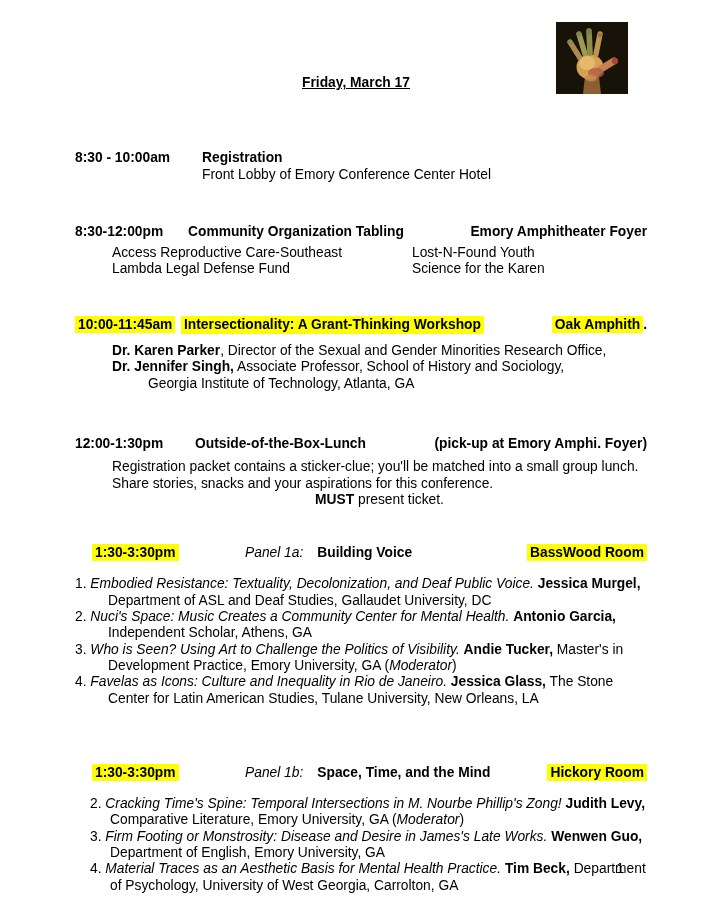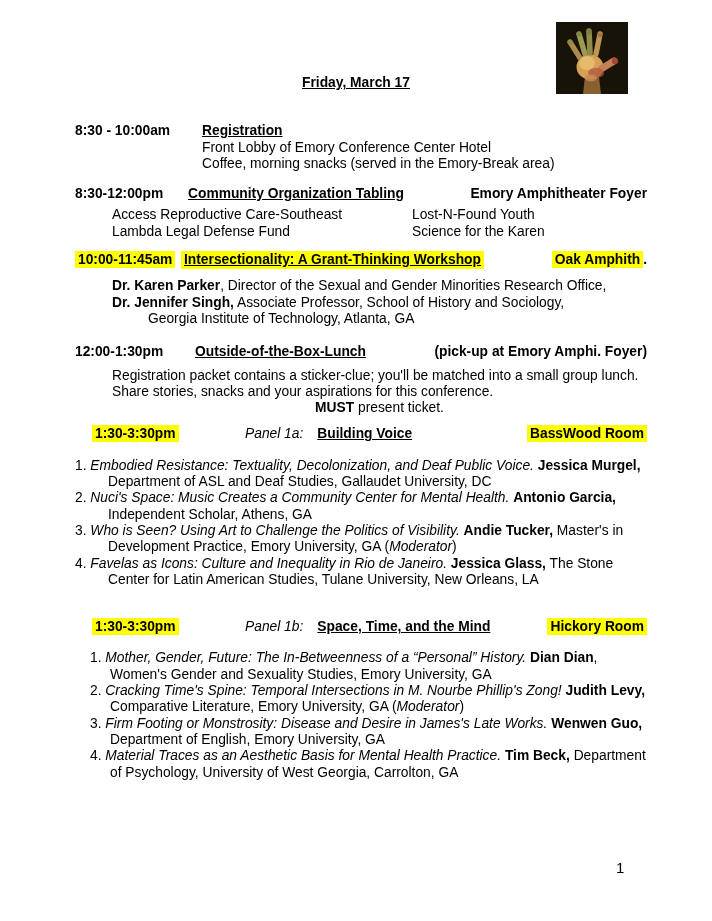--- a/index.html
+++ b/index.html
@@ -12,21 +12,21 @@
   .title-row{text-align:center;margin:0 -65px 0 -75px;}
   .doc-title{font-weight:bold;text-decoration:underline;}
   .row{display:flex;align-items:baseline;}
   .tc{flex:0 0 auto;}
   .tc-reg{width:127px;}
   .tc-com{width:113px;}
   .tc-wk{width:106px;}
   .tc-lu{width:120px;}
   .tc-pn{width:153px;margin-left:17px;}
   .bold{font-weight:bold;}
-  .hu{font-weight:bold;text-decoration:underline;}
+  .hu{font-weight:bold;margin-top:27px;}
   .hl{background:var(--hl,#ffff00);padding:1px 3px;}
   .loc{margin-left:auto;font-weight:bold;white-space:nowrap;}
   .panel-label{font-style:italic;}
   .panel-title{margin-left:14px;}
   .indent1{margin-left:37px;}
   .orgs{display:flex;margin-left:37px;margin-top:5px;}
   .orgs-col-left{width:300px;flex:0 0 auto;}
   .speakers{margin-top:9px;}
   .speaker{margin:0;padding-left:73px;text-indent:-36px;}
   .lunch-wrap{margin:7px 0 0 37px;}
@@ -82,21 +82,20 @@
     <div class="title-row">
       <span class="doc-title">Friday, March 17</span>
     </div>
 
     <div class="sec-registration">
       <div class="row">
         <span class="tc tc-reg bold">8:30 - 10:00am</span>
         <span class="hu">Registration</span>
       </div>
       <div class="indent1" style="margin-left:127px;">Front Lobby of Emory Conference Center Hotel</div>
-      <div class="indent1" style="margin-left:127px;">Coffee, morning snacks (served in the Emory-Break area)</div>
     </div>
 
     <div class="sec-tabling">
       <div class="row">
         <span class="tc tc-com bold">8:30-12:00pm</span>
         <span class="hu">Community Organization Tabling</span>
         <span class="loc">Emory Amphitheater Foyer</span>
       </div>
       <div class="orgs">
         <div class="orgs-col-left">
@@ -150,21 +149,20 @@
     </div>
 
     <div class="sec-panel1b">
       <div class="row">
         <span class="tc tc-pn"><span class="hl bold">1:30-3:30pm</span></span>
         <span class="panel-label">Panel 1b:</span>
         <span class="hu panel-title">Space, Time, and the Mind</span>
         <span class="loc"><span class="hl">Hickory Room</span></span>
       </div>
       <div class="items">
-        <p class="item item-b"><span>1.</span> <i>Mother, Gender, Future: The In-Betweenness of a “Personal” History.</i> <span class="bold">Dian Dian</span><span>, Women's Gender and Sexuality Studies, Emory University, GA</span><i></i><span></span></p>
         <p class="item item-b"><span>2.</span> <i>Cracking Time's Spine: Temporal Intersections in M. Nourbe Phillip's Zong!</i> <span class="bold">Judith Levy,</span><span> Comparative Literature, Emory University, GA (</span><i>Moderator</i><span>)</span></p>
         <p class="item item-b"><span>3.</span> <i>Firm Footing or Monstrosity: Disease and Desire in James's Late Works.</i> <span class="bold">Wenwen Guo,</span><span> Department of English, Emory University, GA</span><i></i><span></span></p>
         <p class="item item-b"><span>4.</span> <i>Material Traces as an Aesthetic Basis for Mental Health Practice.</i> <span class="bold">Tim Beck,</span><span> Department of Psychology, University of West Georgia, Carrolton, GA</span><i></i><span></span></p>
       </div>
     </div>
 
   </div>
 
   <div class="pagenum">1</div>
 </div>

